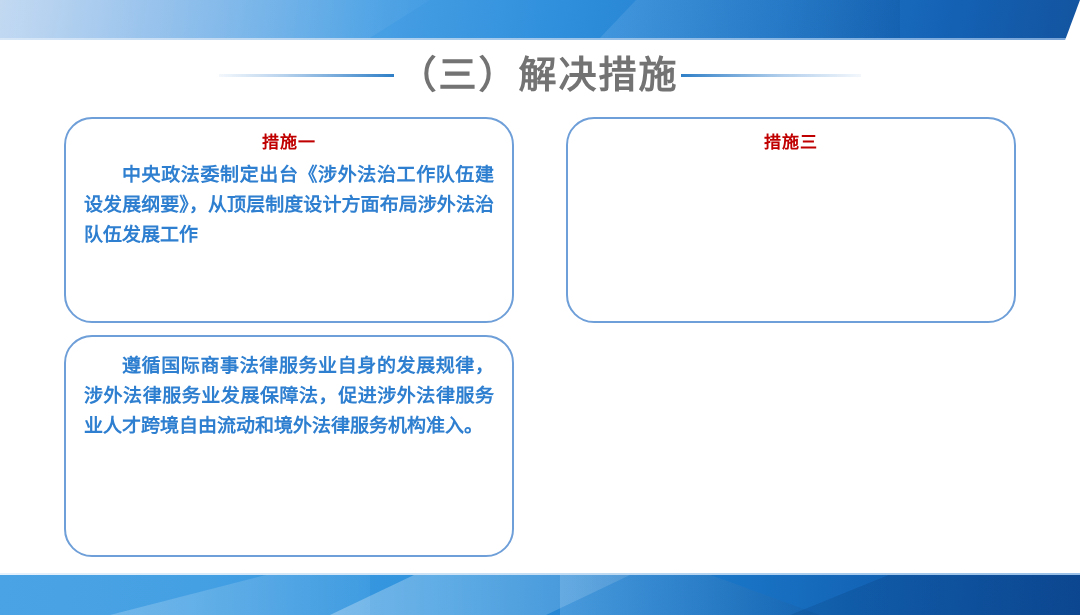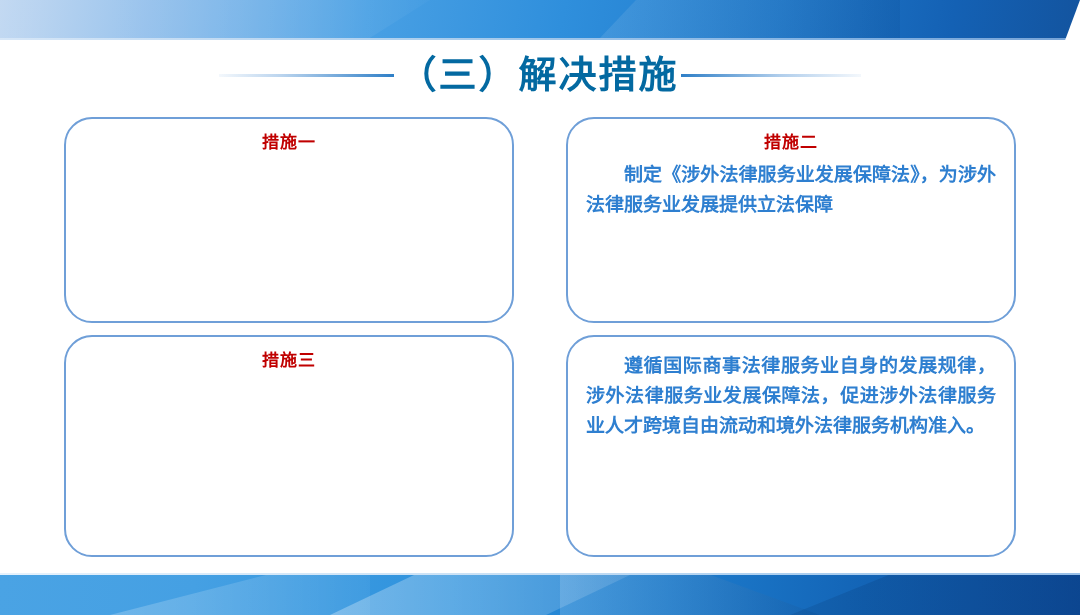--- a/index.html
+++ b/index.html
@@ -139,21 +139,21 @@
     background: linear-gradient(90deg, rgba(31,115,200,0.05) 0%, rgba(31,115,200,0.30) 35%, #2f7fc7 100%);
   }
   .title-rule.right {
     width: 180px;
     margin-left: 2px;
     background: linear-gradient(90deg, #2f7fc7 0%, rgba(31,115,200,0.35) 55%, rgba(31,115,200,0.05) 100%);
   }
   .title-text {
     font-size: 38px;
     font-weight: bold;
-    color: #0369a1;
+    color: #737373;
     letter-spacing: 2px;
     white-space: nowrap;
     line-height: 1;
   }
 
   
   .cards {
     position: absolute;
     top: 117px;
     left: 64px;
@@ -210,26 +210,23 @@
   <div class="title-row">
     <span class="title-rule left"></span>
     <span class="title-text">（三）解决措施</span>
     <span class="title-rule right"></span>
   </div>
 
   <div class="cards">
 
     <div class="card">
       <div class="card-title">措施一</div>
+      <div class="card-body">中央政法委制定出台《涉外法治工作队伍建设发展纲要》，从顶层制度设计方面布局涉外法治队伍发展工作</div>
     </div>
 
-    <div class="card">
-      <div class="card-title">措施二</div>
-      <div class="card-body">制定《涉外法律服务业发展保障法》，为涉外法律服务业发展提供立法保障</div>
-    </div>
 
     <div class="card">
       <div class="card-title">措施三</div>
     </div>
 
     <div class="card">
       <div class="card-body">遵循国际商事法律服务业自身的发展规律，涉外法律服务业发展保障法，促进涉外法律服务业人才跨境自由流动和境外法律服务机构准入。</div>
     </div>
 
   </div>

